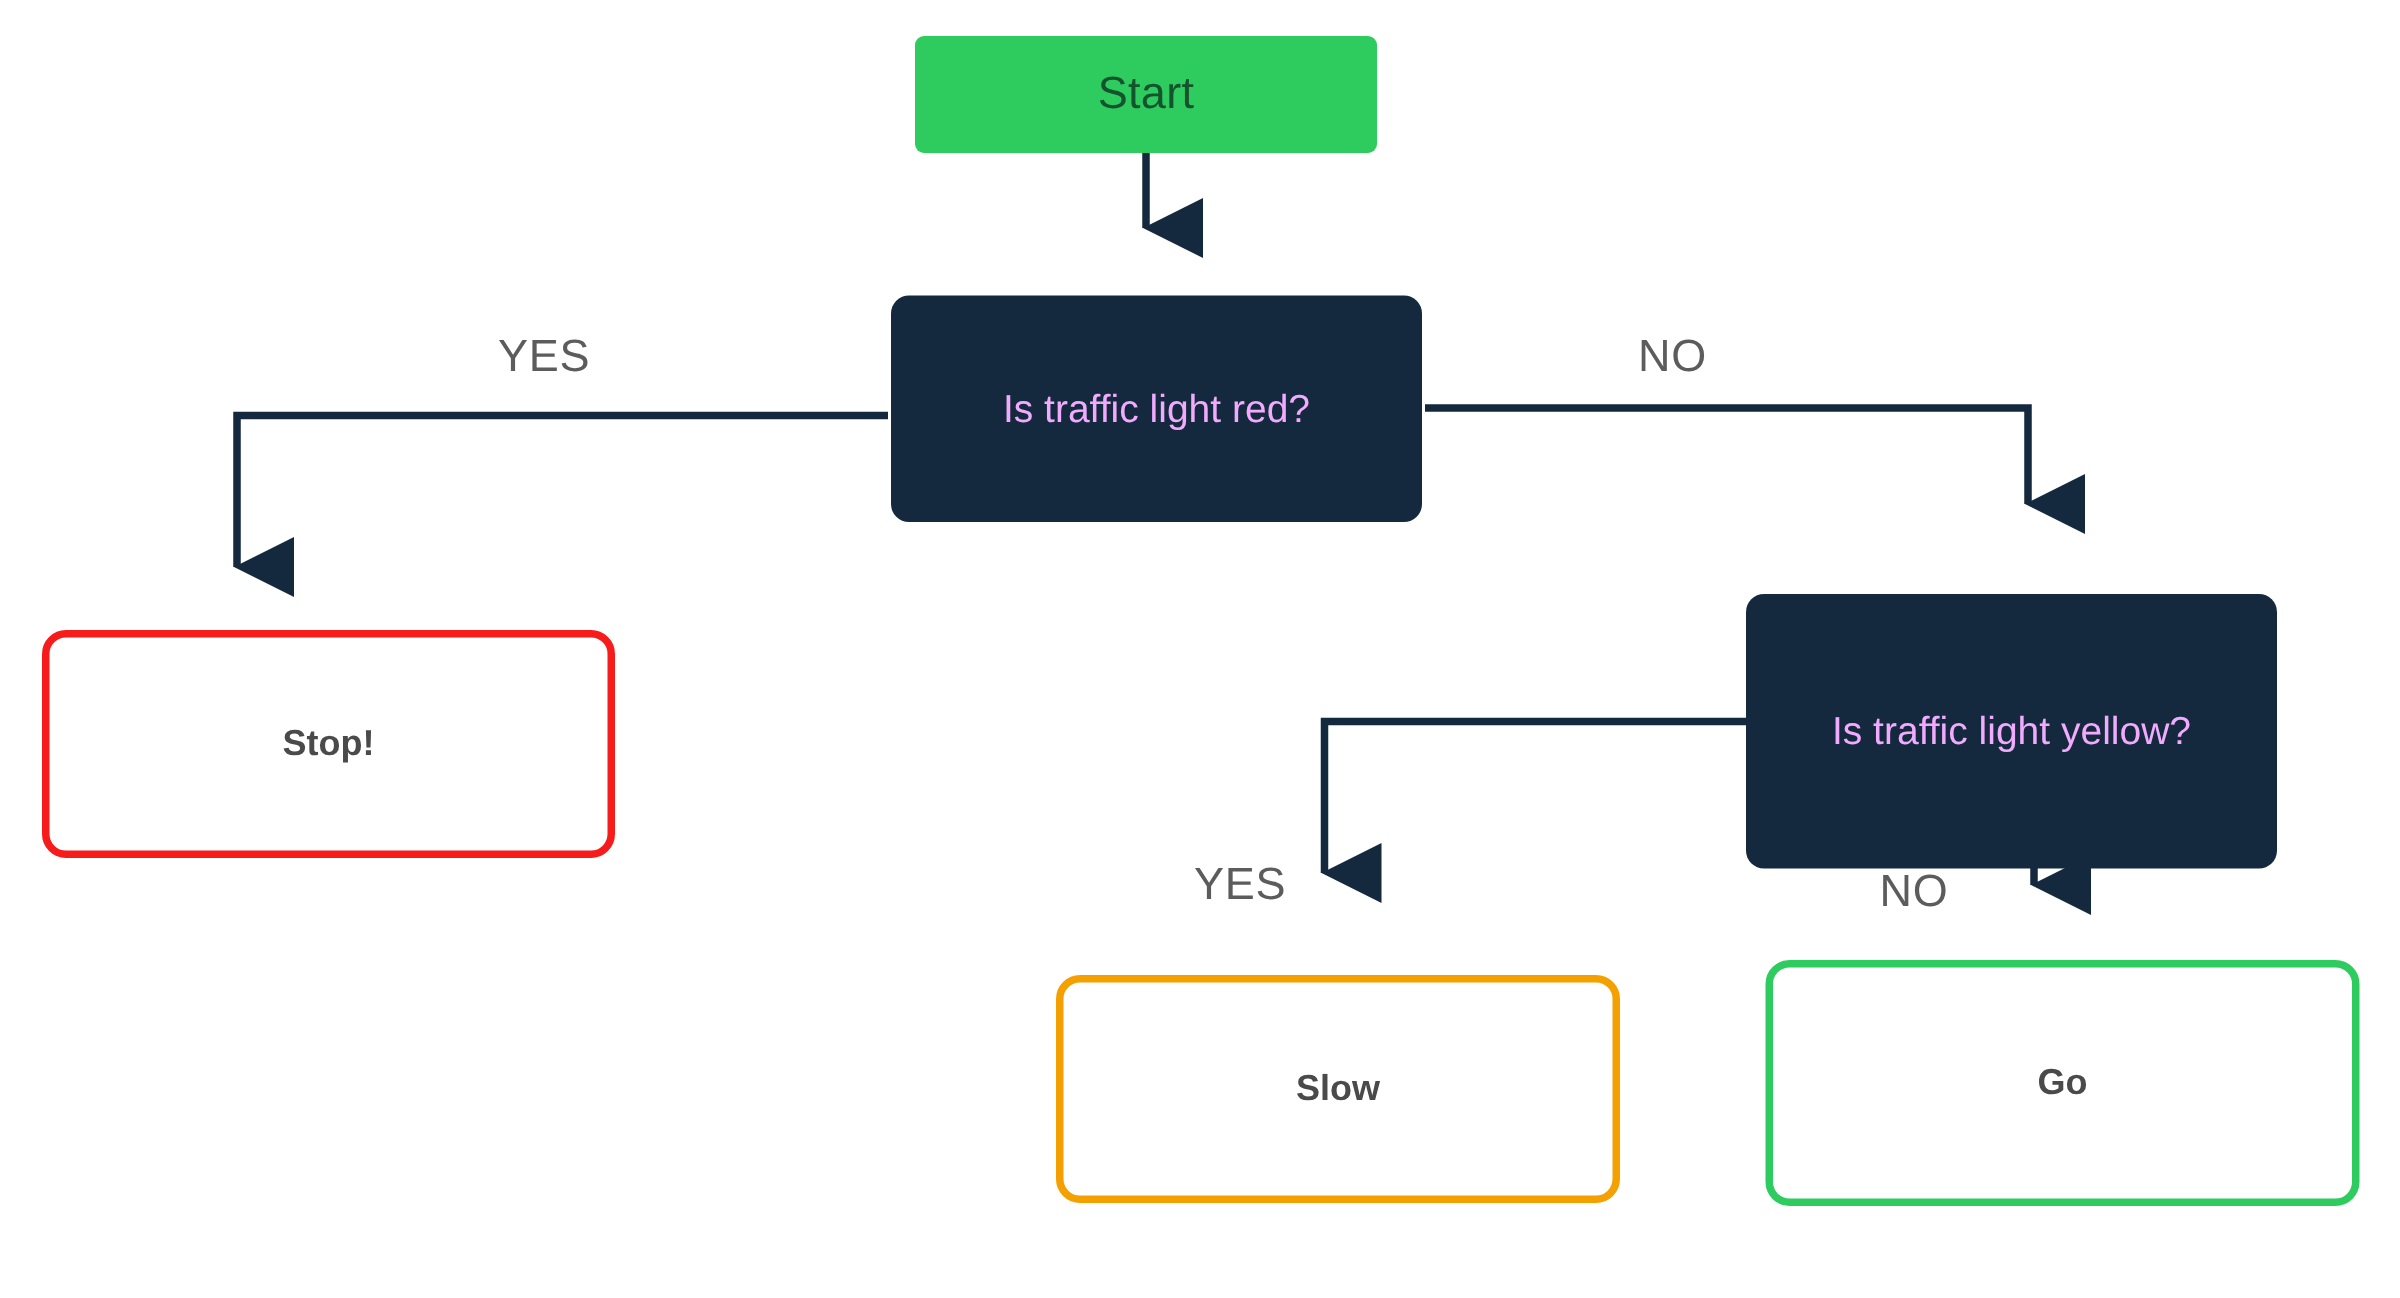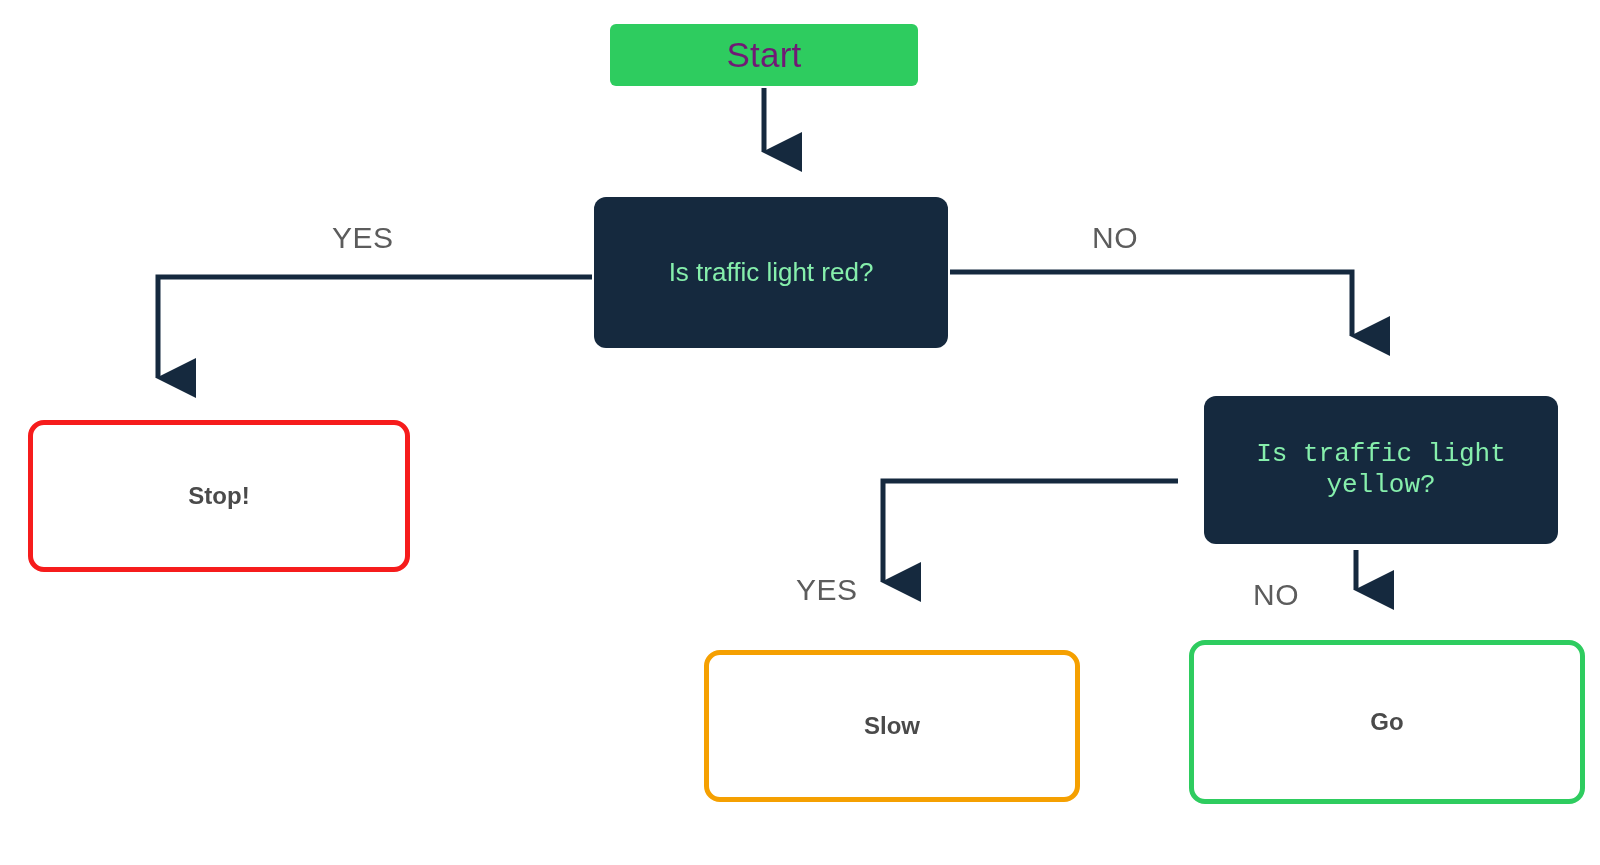--- a/index.html
+++ b/index.html
@@ -25,48 +25,47 @@
     align-items: center;
     justify-content: center;
     text-align: center;
     line-height: 1.2;
   }
   
   .node-start {
     left: 610px;
     top: 24px;
     width: 308px;
-    height: 62px;
+    height: 78px;
     background: #2ECC5F;
     border-radius: 6px;
-    color: #701a75;
-    font-size: 35px;
+    color: #14532d;
+    font-size: 30px;
     font-weight: 400;
     letter-spacing: .2px;
   }
   
   .node-decision {
     background: #15293E;
     border-radius: 12px;
-    color: #86efac;
+    color: #f0abfc;
     font-size: 26px;
     font-weight: 400;
   }
   .node-decision-red {
     left: 594px;
     top: 197px;
     width: 354px;
     height: 151px;
   }
   .node-decision-yellow {
-    left: 1204px;
+    left: 1164px;
     top: 396px;
     width: 354px;
-    height: 148px;
-    font-family: Liberation Mono, monospace;
+    height: 183px;
   }
   
   .node-outcome {
     background: #FFFFFF;
     border-radius: 16px;
     color: #4A4A4A;
     font-size: 24px;
     font-weight: 700;
   }
   .node-stop {
@@ -82,21 +81,20 @@
     width: 376px;
     height: 152px;
     border: 5px solid #F5A001;
   }
   .node-go {
     left: 1177px;
     top: 640px;
     width: 396px;
     height: 164px;
     border: 5px solid #2ECC5F;
-    margin-left: 12px;
   }
   
   .edge-label {
     position: absolute;
     color: #5C5C5C;
     font-size: 30px;
     font-weight: 400;
     letter-spacing: .5px;
     white-space: nowrap;
   }

